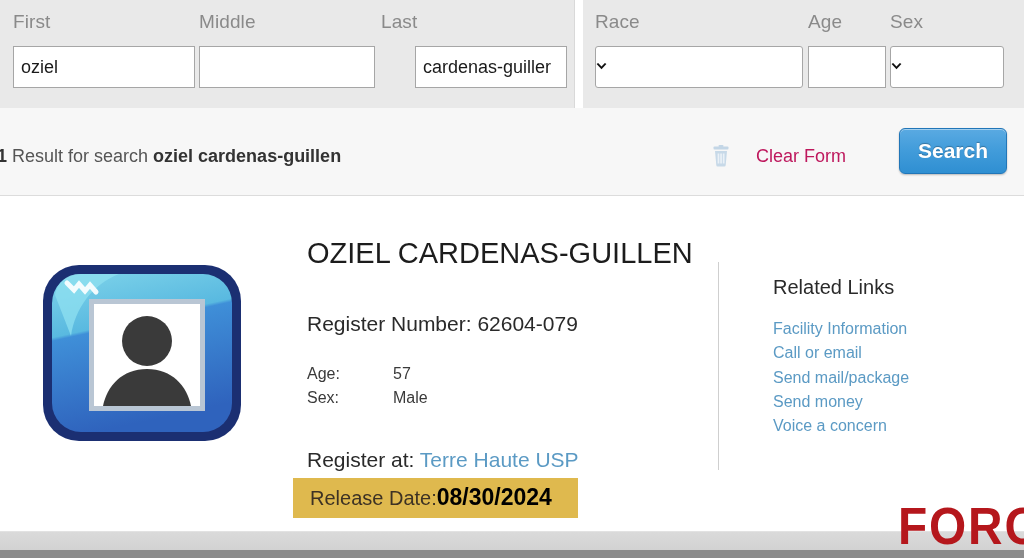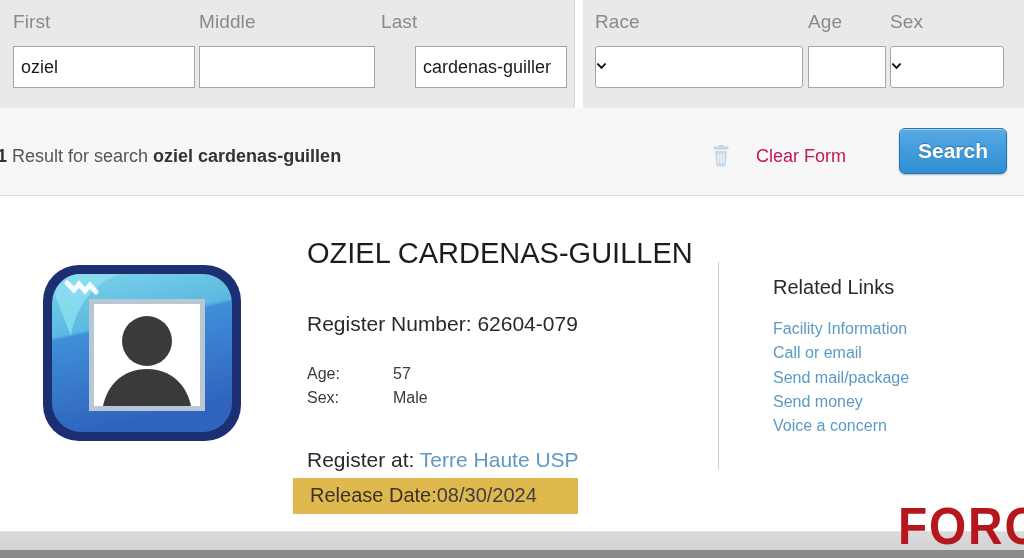--- a/index.html
+++ b/index.html
@@ -138,21 +138,21 @@
   }
   .located a { color: #5b9ac4; text-decoration: none; }
 
   .release-highlight {
     position: absolute; left: 293px; top: 281px;
     background: #dfb94e;
     padding: 6px 10px 7px 17px;
     width: 285px;
   }
   .release-highlight .rl-label { font-size: 20px; color: #3d3224; }
-  .release-highlight .rl-date  { font-size: 20px; color: #404040; }
+  .release-highlight .rl-date  { font-size: 23px; color: #000000; font-weight: bold; }
 
   .divider {
     position: absolute; left: 718px; top: 65px;
     width: 1px; height: 208px; background: #cfcfcf;
   }
   .related {
     position: absolute; left: 739px; top: 79px; width: 230px; margin-left: 34px;
   }
   .related-title {
     font-size: 20px; color: #2a2a2a; margin-bottom: 18px;

